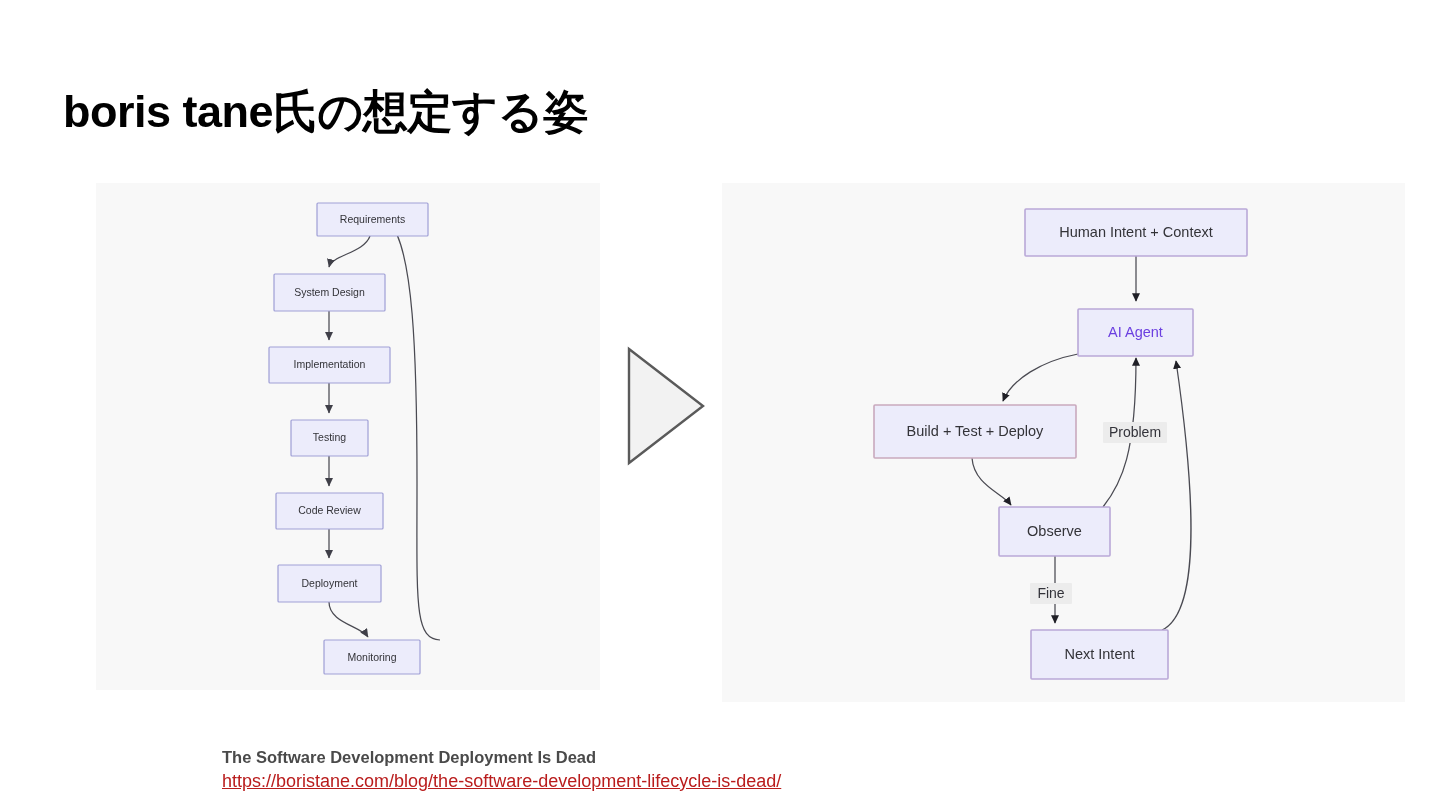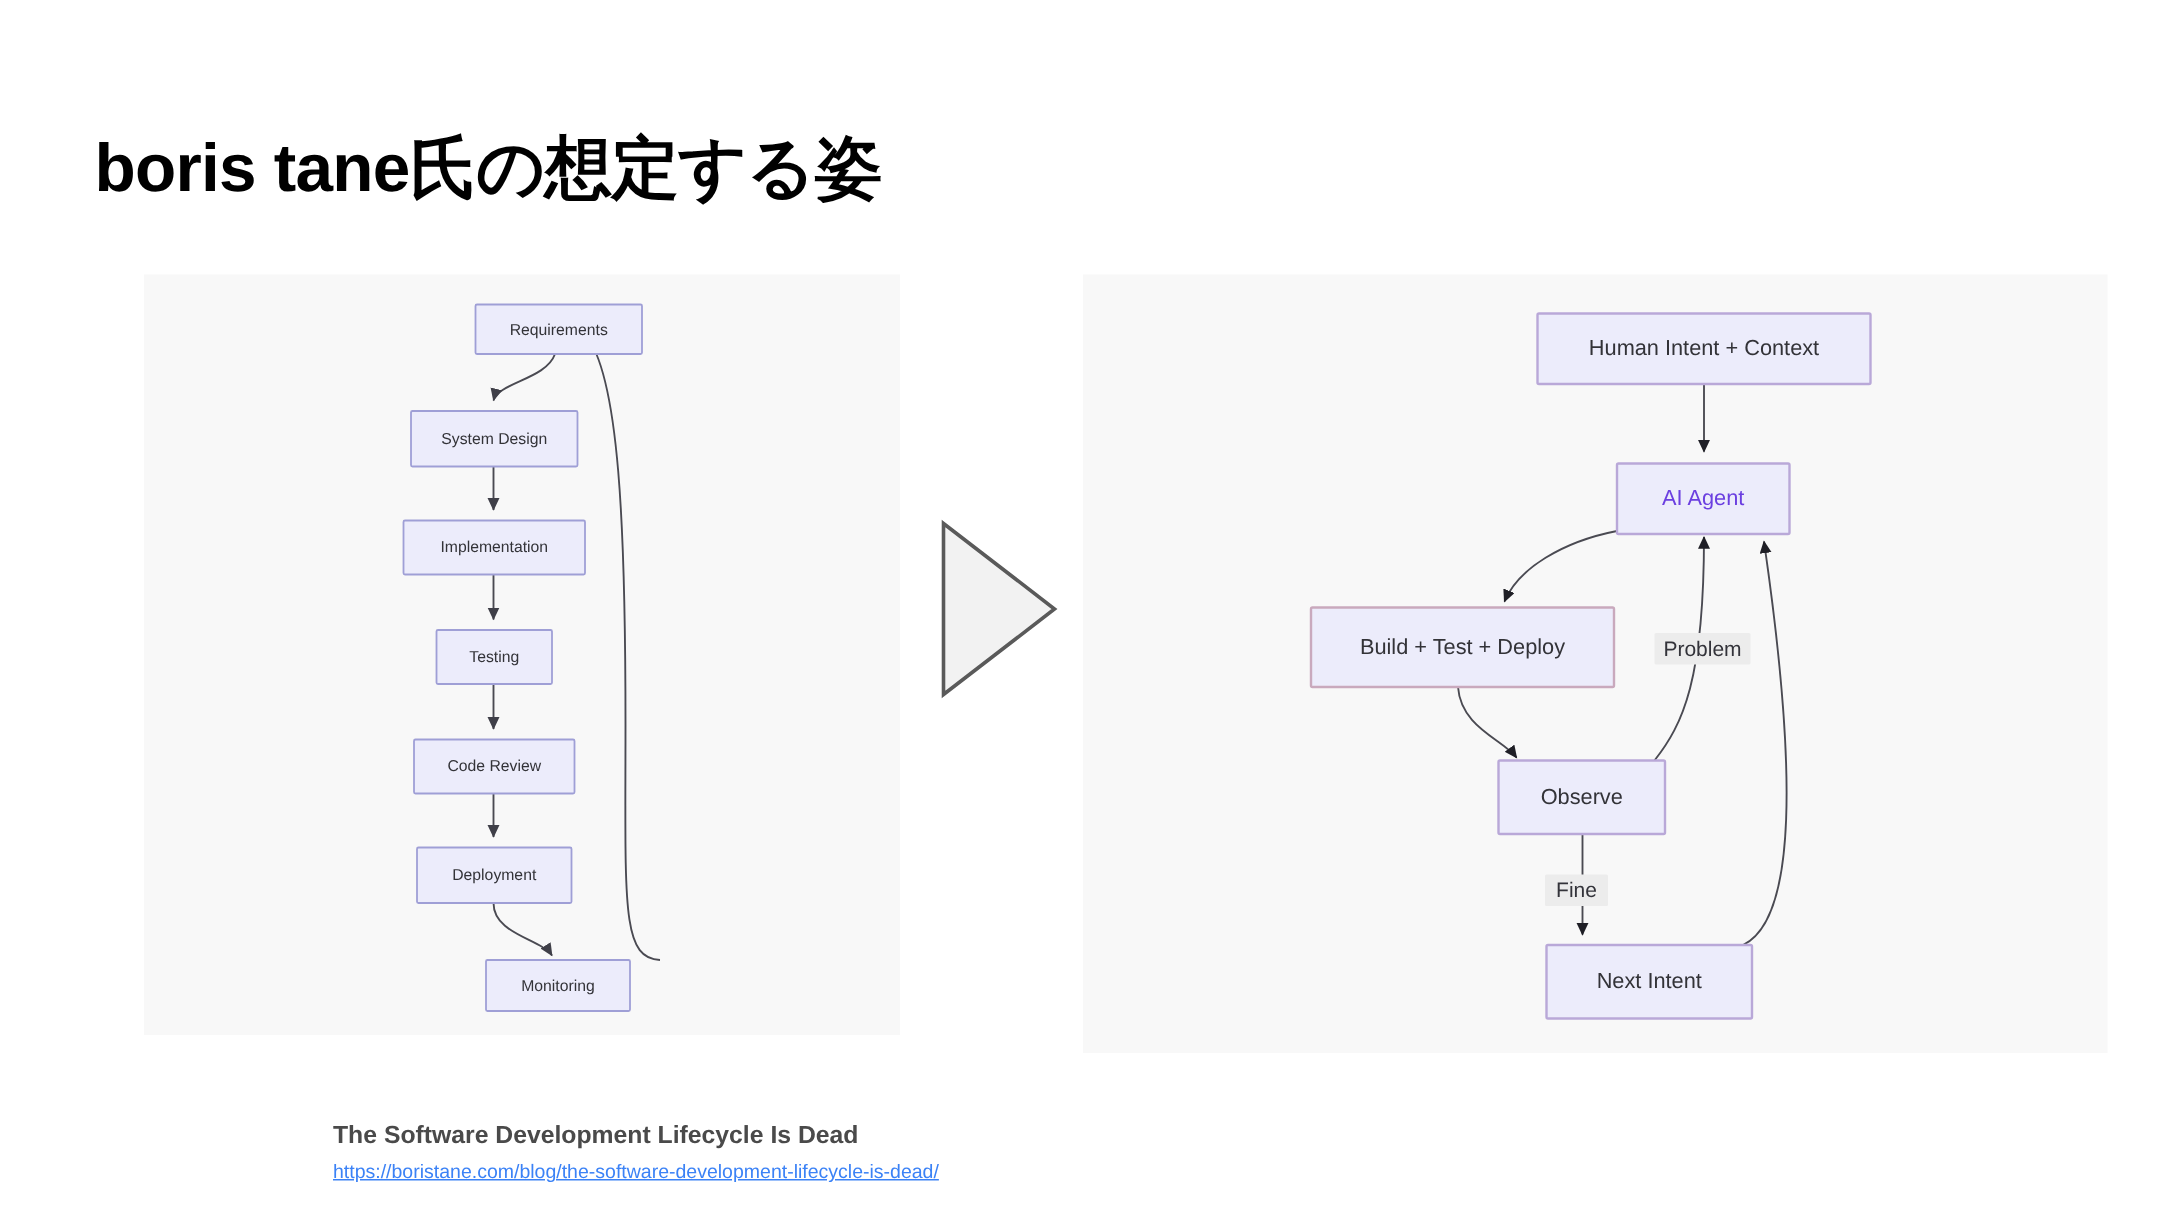--- a/index.html
+++ b/index.html
@@ -68,22 +68,22 @@
   }
   .footer-title {
     font-size: 16.5px;
     font-weight: bold;
     color: #4a4a4a;
     line-height: 24px;
     white-space: nowrap;
   }
   .footer-link {
     display: inline-block;
-    font-size: 13px;
-    color: #3b82f6;
+    font-size: 18px;
+    color: #b91c1c;
     text-decoration: underline;
     line-height: 24px;
     white-space: nowrap;
     cursor: pointer;
   }
 </style>
 </head>
 <body>
 
 <div class="slide">
@@ -200,17 +200,17 @@
 
         <g>
           <rect class="nodebox-acc" x="309" y="447" width="137" height="49" rx="1"></rect>
           <text class="nodelabel" x="377.5" y="472" font-size="14.5">Next Intent</text>
         </g>
       </g>
     </svg>
   </div>
 
   <div class="footer">
-    <div class="footer-title">The Software Development Lifecycle Is Dead</div>
+    <div class="footer-title">The Software Development Deployment Is Dead</div>
     <a class="footer-link">https://boristane.com/blog/the-software-development-lifecycle-is-dead/</a>
   </div>
 
 </div>
 
 </body></html>

